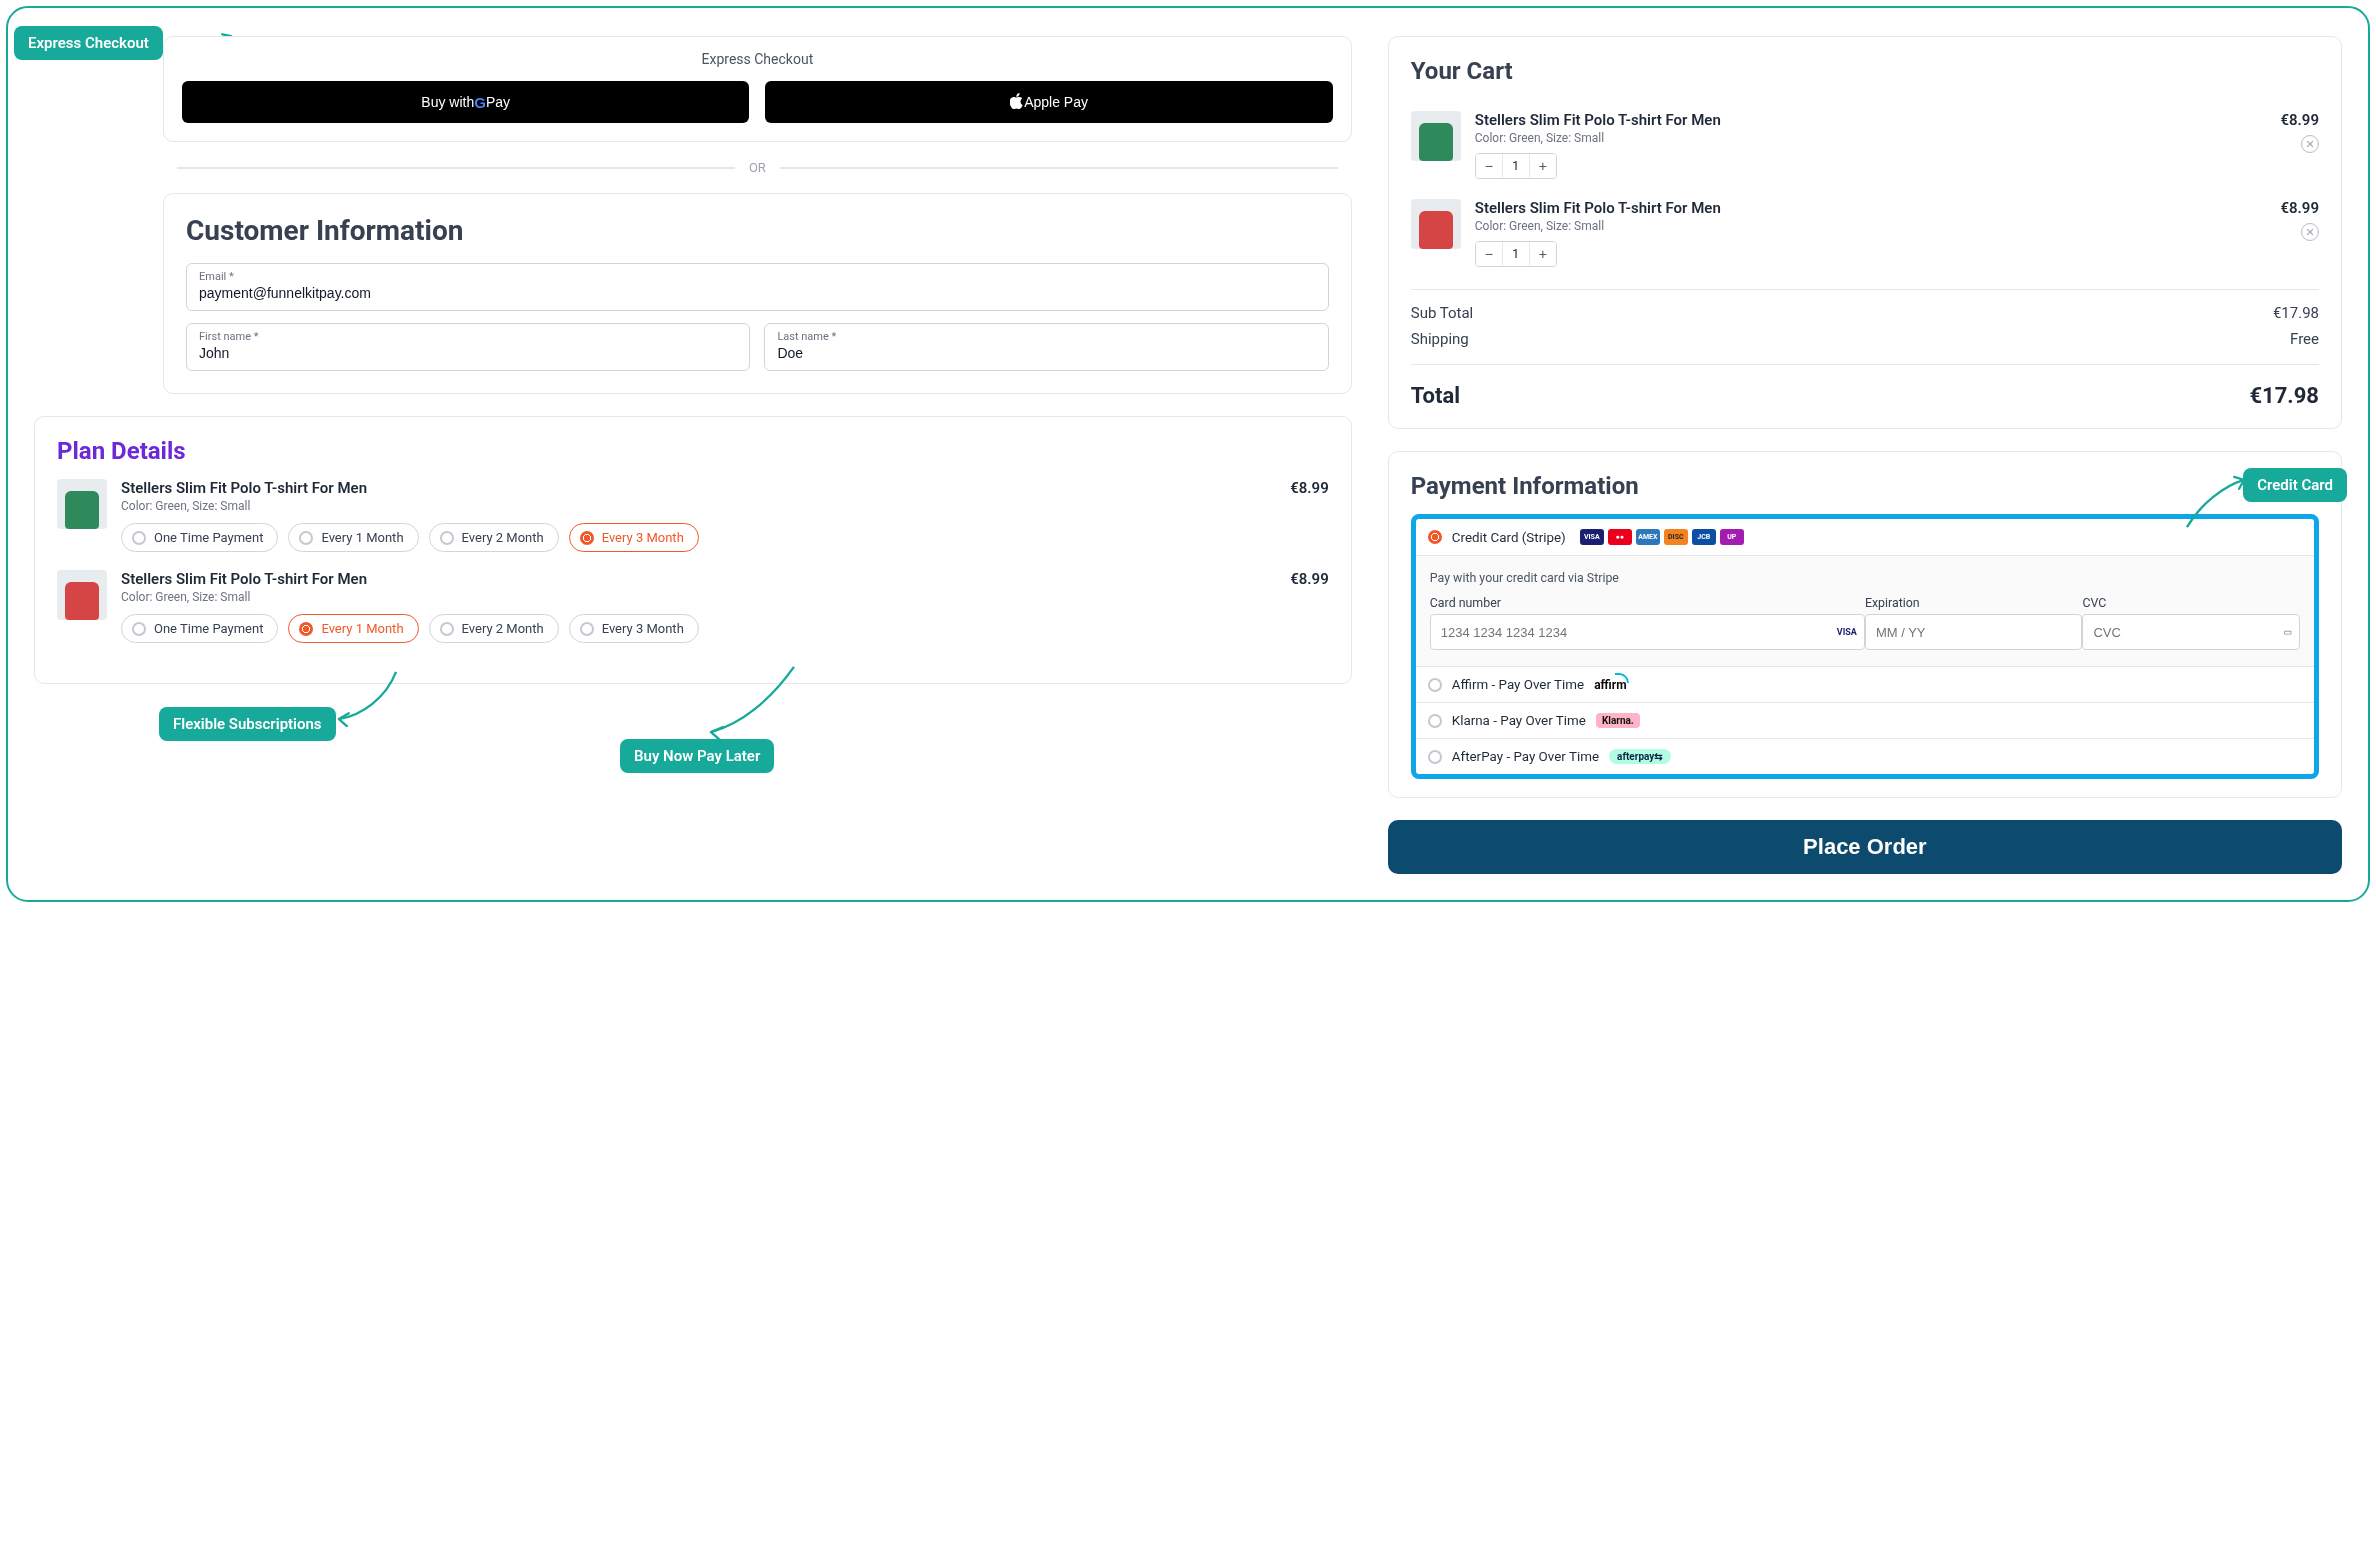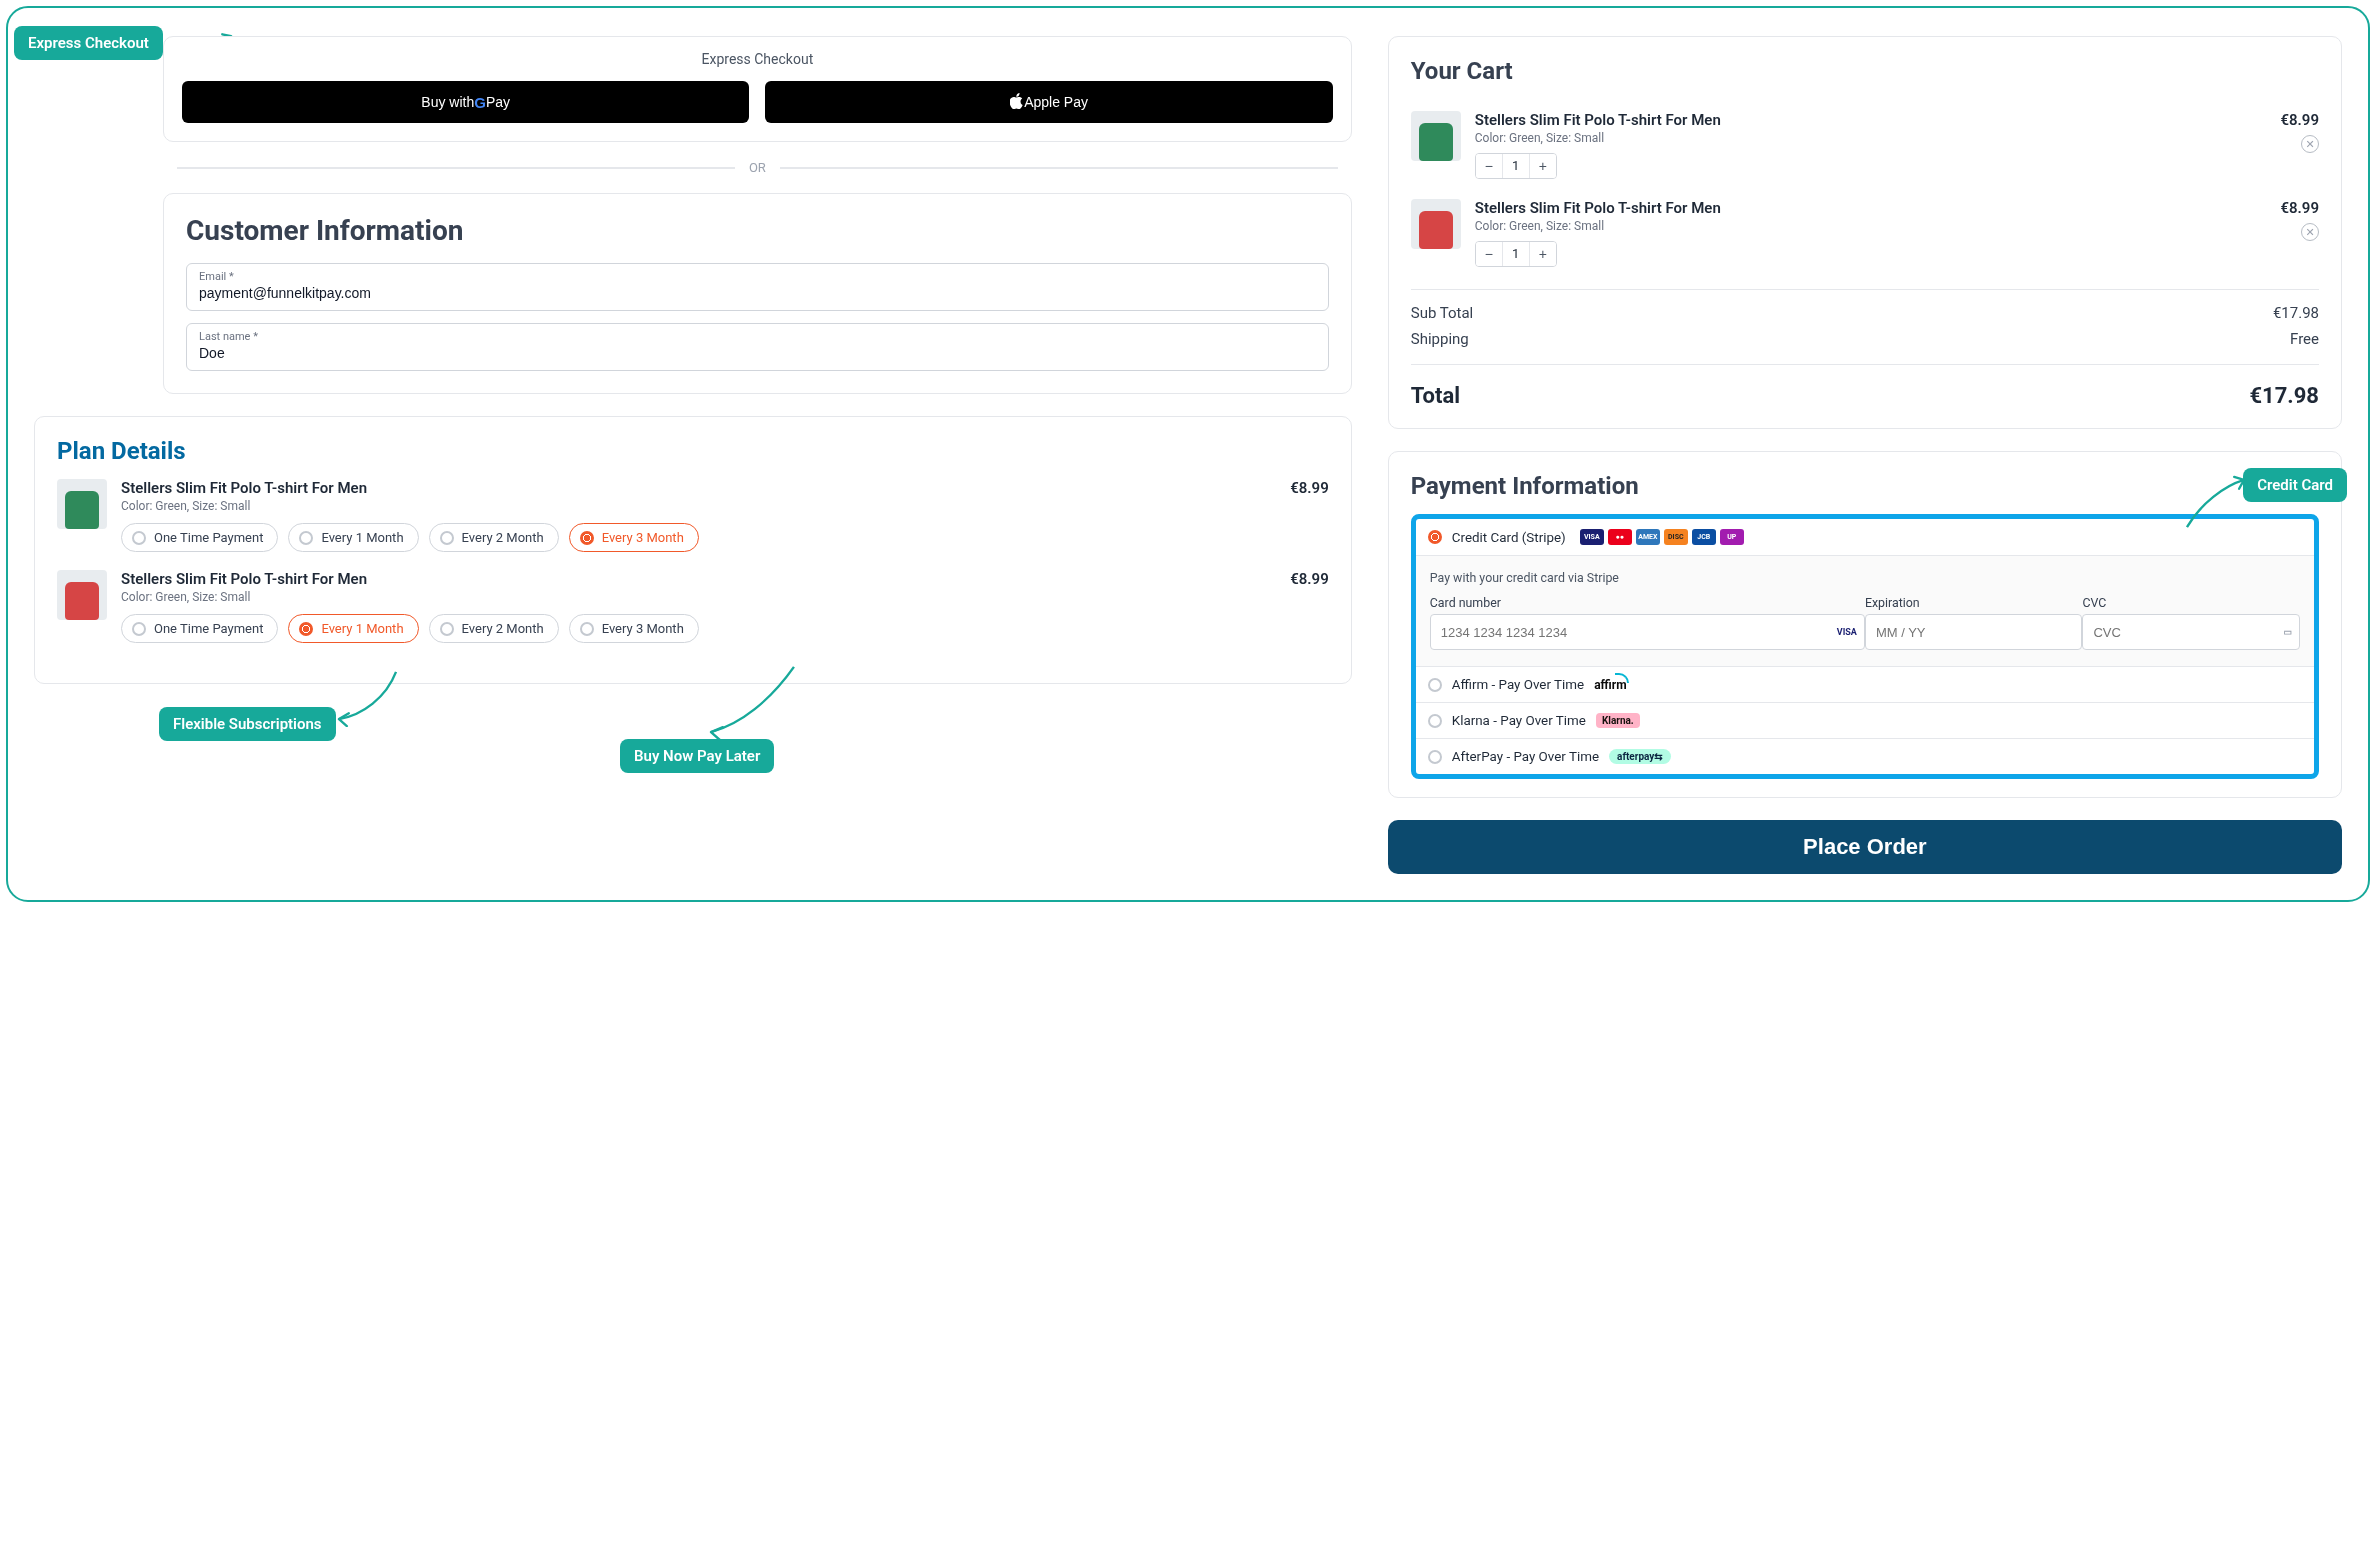--- a/index.html
+++ b/index.html
@@ -74,21 +74,21 @@
     border:1px solid #d1d5db; border-radius:6px;
     padding:6px 12px 8px; margin-bottom:12px;
   }
   .field .fl-label { font-size:11px; color:#6b7280; }
   .field .fl-value { font-size:14px; color:#111827; margin-top:2px; border:none; outline:none; width:100%; }
   .two-col { display:flex; gap:14px; }
   .two-col .field { flex:1; margin-bottom:0; }
 
   
   .plan-card { padding: 20px 22px 22px; margin-top:22px; position:relative; }
-  .plan-title { font-size:24px; font-weight:700; color:#0369a1; margin-bottom:14px; }
+  .plan-title { font-size:24px; font-weight:700; color:#6d28d9; margin-bottom:14px; }
   .plan-item { display:flex; gap:14px; margin-bottom:18px; }
   .thumb { width:50px; height:50px; background:#e5e7eb; border-radius:4px; display:flex; align-items:flex-end; justify-content:center; overflow:hidden;}
   .thumb.green{background:linear-gradient(#e8ecef,#e8ecef);}
   .thumb.red{background:linear-gradient(#e8ecef,#e8ecef);}
   .shirt{width:34px;height:38px;border-radius:6px 6px 4px 4px;}
   .shirt.green{background:#2f8a5b;}
   .shirt.red{background:#d64545;}
   .plan-info { flex:1; }
   .plan-name { font-size:15px; font-weight:600; color:#1f2937; }
   .plan-meta { font-size:12px; color:#6b7280; margin-top:2px; }
@@ -204,20 +204,24 @@
         </div>
 
       <div class="card section-card">
         <div class="section-title">Customer Information</div>
         <div class="field">
           <div class="fl-label">Email *</div>
           <input class="fl-value" value="payment@funnelkitpay.com" style="">
         </div>
         <div class="two-col">
           <div class="field">
+            <div class="fl-label">First name *</div>
+            <input class="fl-value" value="John" style="">
+          </div>
+          <div class="field">
             <div class="fl-label">Last name *</div>
             <input class="fl-value" value="Doe" style="">
           </div>
         </div>
       </div>
 
       <div class="card plan-card">
         <div class="plan-title">Plan Details</div>
         <div id="plan-items">
     <div class="plan-item">

